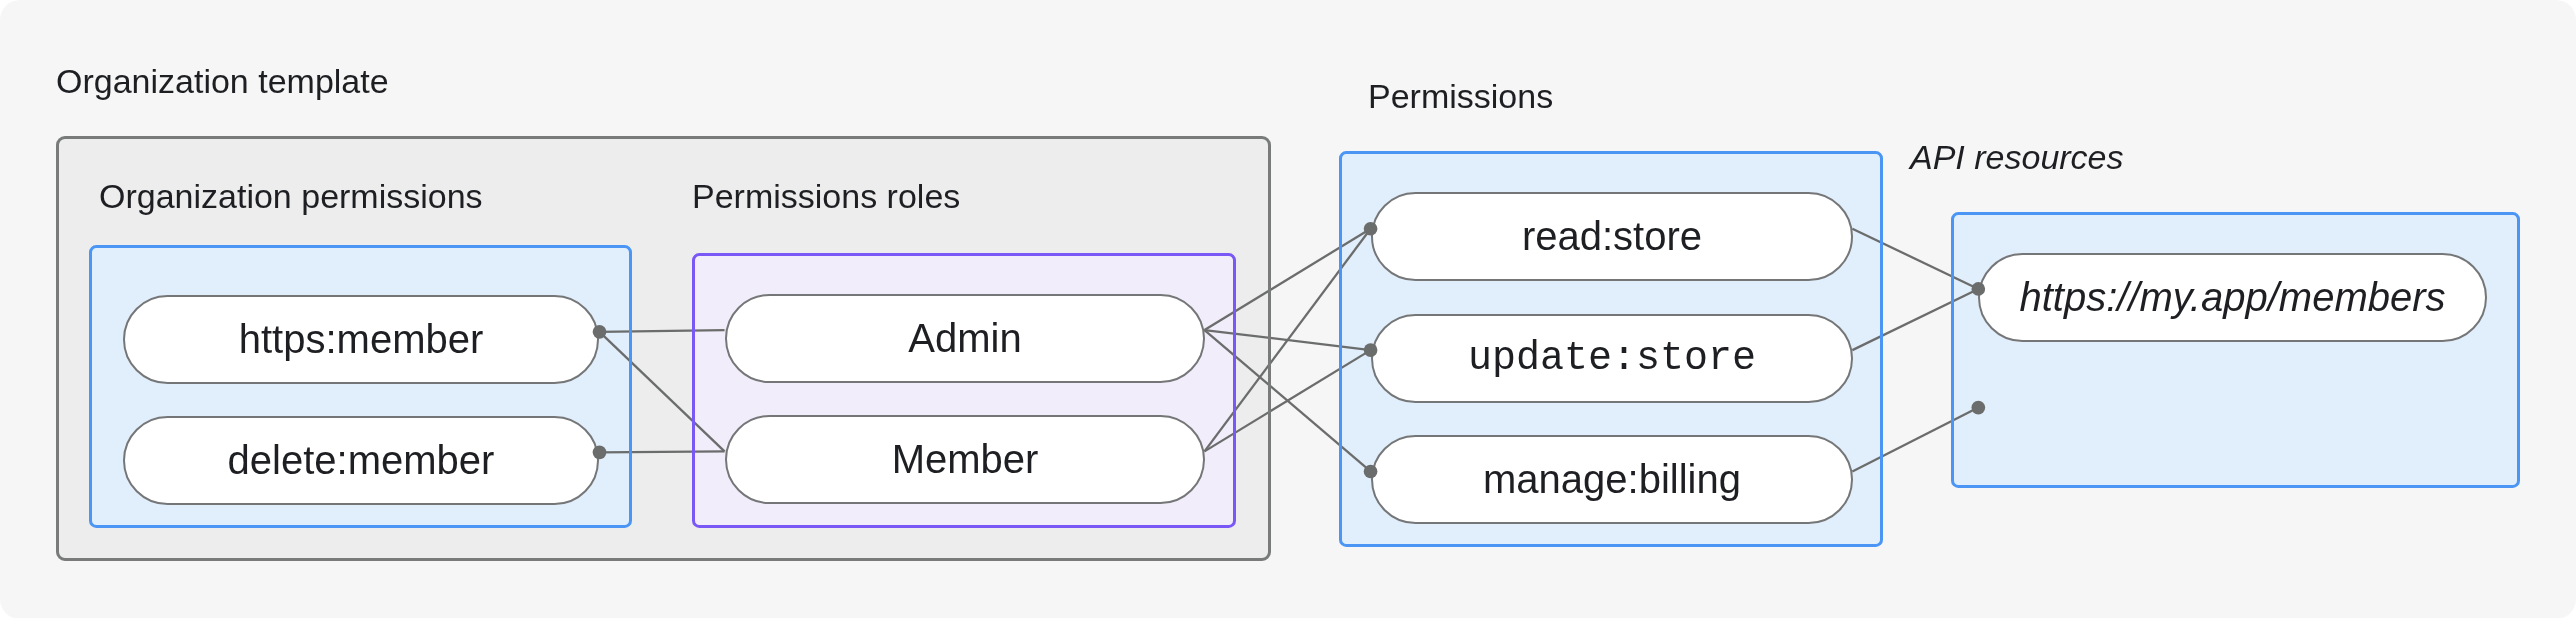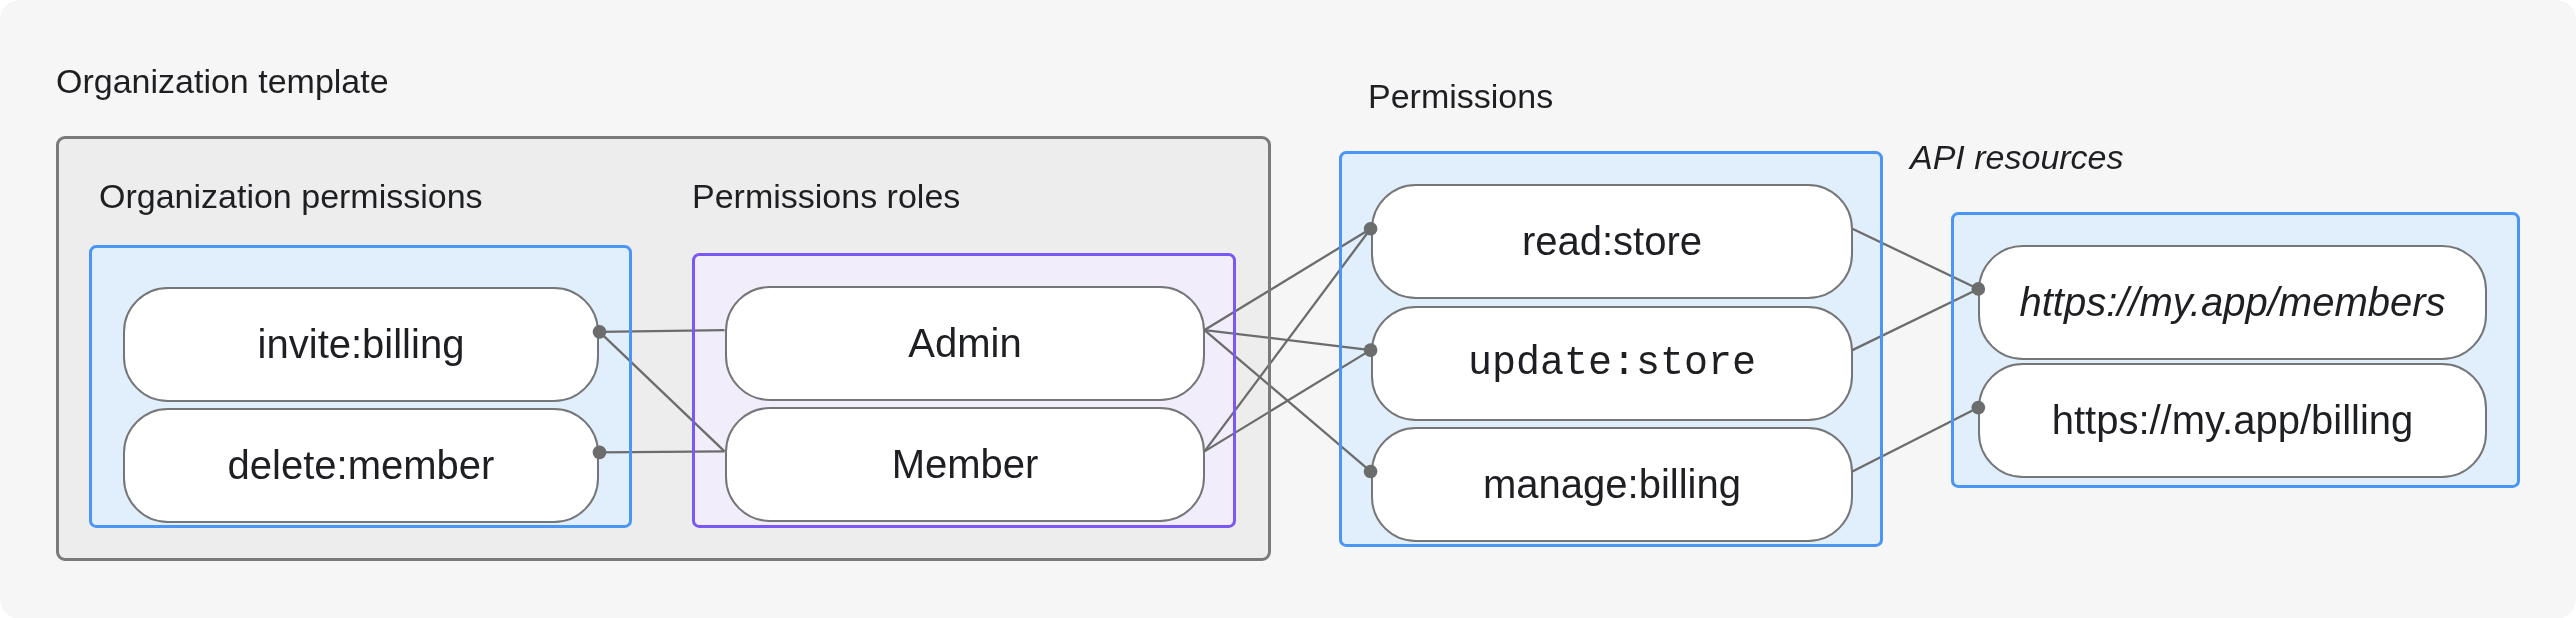--- a/index.html
+++ b/index.html
@@ -43,30 +43,31 @@
   .fill-blue   { background: #e1eefb; }
   .fill-purple { background: #f2edfb; }
 
   .border-gray   { border: 3.7px solid #797a7a; }
   .border-blue   { border: 3.7px solid #4b96f5; }
   .border-purple { border: 3.7px solid #7a58f6; }
 
   
   .pill {
     position: absolute;
-    height: 115px;
+    height: 89px;
     border: 2.3px solid #757677;
     border-radius: 45px;
     background: #ffffff;
     display: flex;
     align-items: center;
     justify-content: center;
     font-size: 40px;
     color: #1e1f23;
     white-space: nowrap;
+    margin-top: 8px;
   }
   .pill-invite  { left: 123px;  top: 287px; width: 476px; }
   .pill-delete  { left: 123px;  top: 408px; width: 476px; }
   .pill-admin   { left: 725px;  top: 286px; width: 480px; }
   .pill-member  { left: 725px;  top: 407px; width: 480px; }
   .pill-read    { left: 1371px; top: 184px; width: 482px; }
   .pill-update  { left: 1371px; top: 306px; width: 482px; font-family: Liberation Mono, monospace; }
   .pill-manage  { left: 1371px; top: 427px; width: 482px; }
   .pill-members { left: 1978px; top: 245px; width: 509px; font-style: italic; }
   .pill-billing { left: 1978px; top: 363px; width: 509px; }
@@ -89,29 +90,28 @@
   <div class="box-fill fill-purple geo-org-roles"></div>
   <div class="box-fill fill-blue geo-permissions"></div>
   <div class="box-fill fill-blue geo-api"></div>
 
   <div class="section-label" style="left:56px; top:62px;">Organization template</div>
   <div class="section-label" style="left:90px; top:177px;margin-left:9px;">Organization permissions</div>
   <div class="section-label" style="left:692px; top:177px;">Permissions roles</div>
   <div class="section-label" style="left:1337px; top:77px;margin-left:31px;">Permissions</div>
   <div class="section-label" style="left:1910px; top:138px;font-style:italic;">API resources</div>
 
-  <div class="pill pill-invite">invite:billing</div>
+  <div class="pill pill-invite">https:member</div>
   <div class="pill pill-delete">delete:member</div>
   <div class="pill pill-admin">Admin</div>
   <div class="pill pill-member">Member</div>
   <div class="pill pill-read">read:store</div>
   <div class="pill pill-update">update:store</div>
   <div class="pill pill-manage">manage:billing</div>
   <div class="pill pill-members">https://my.app/members</div>
-  <div class="pill pill-billing">https://my.app/billing</div>
 
   <svg id="edge-layer" viewBox="0 0 2823 678" xmlns="http://www.w3.org/2000/svg">
       <line x1="657" y1="363.5" x2="794" y2="361.5" stroke="#6b6c6c" stroke-width="2.5"></line>
       <line x1="657" y1="363.5" x2="794" y2="494.5" stroke="#6b6c6c" stroke-width="2.5"></line>
       <line x1="657" y1="495.5" x2="794" y2="494.5" stroke="#6b6c6c" stroke-width="2.5"></line>
       <line x1="1320" y1="361.5" x2="1502" y2="250.5" stroke="#6b6c6c" stroke-width="2.5"></line>
       <line x1="1320" y1="361.5" x2="1502" y2="383.5" stroke="#6b6c6c" stroke-width="2.5"></line>
       <line x1="1320" y1="361.5" x2="1502" y2="516.5" stroke="#6b6c6c" stroke-width="2.5"></line>
       <line x1="1320" y1="494.5" x2="1502" y2="250.5" stroke="#6b6c6c" stroke-width="2.5"></line>
       <line x1="1320" y1="494.5" x2="1502" y2="383.5" stroke="#6b6c6c" stroke-width="2.5"></line>

